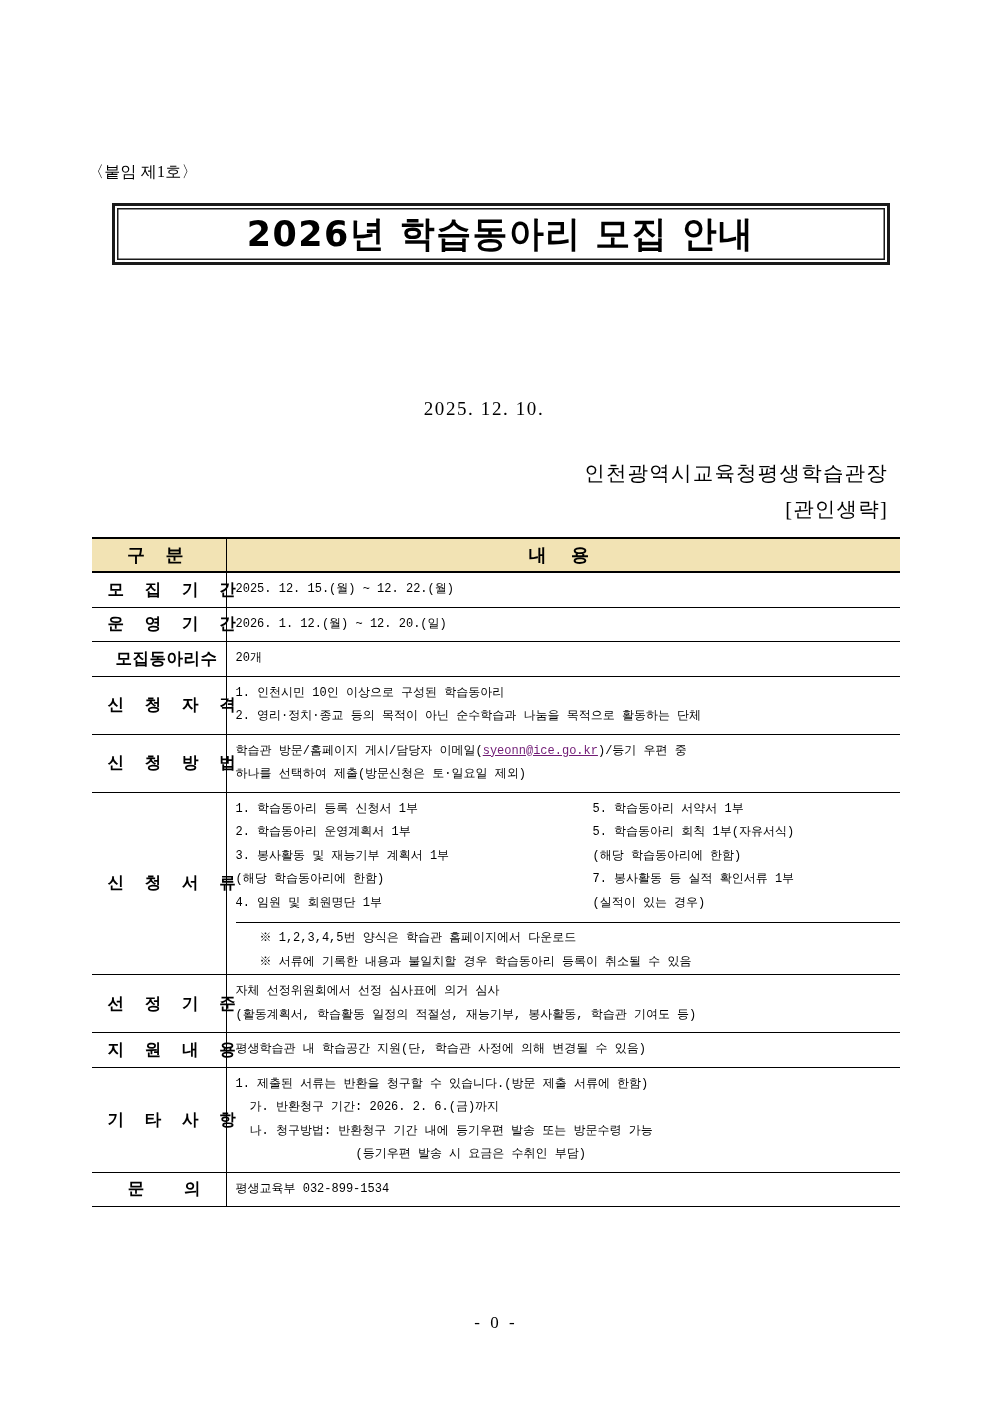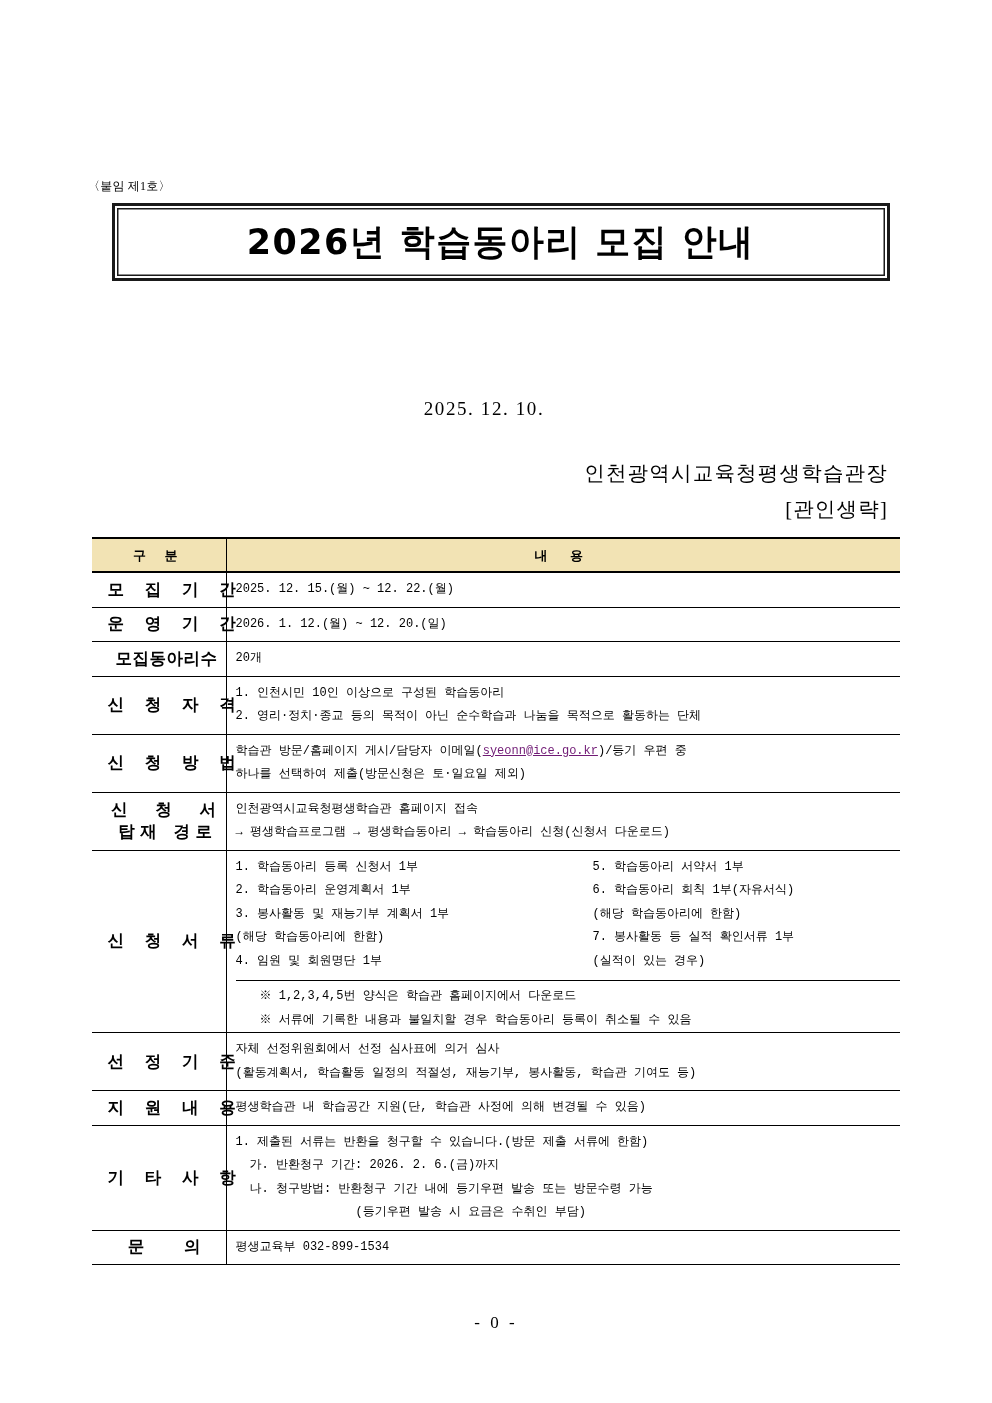--- a/index.html
+++ b/index.html
@@ -23,33 +23,33 @@
     width: 992px;
     height: 1403px;
     box-sizing: border-box;
     padding: 0;
   }
 
   
   .attach-label {
     position: absolute;
     left: 88px;
-    top: 178px;
-    font-size: 12px;
+    top: 162px;
+    font-size: 16px;
     letter-spacing: 0.2px;
     white-space: nowrap;
   }
 
   
   .title-box {
     position: absolute;
     left: 112px;
     top: 203px;
     width: 778px;
-    height: 78px;
+    height: 62px;
     border: 3px solid #1a1a1a;
     box-shadow: inset 0 0 0 2px #ffffff, inset 0 0 0 3.5px #1a1a1a;
     display: flex;
     align-items: center;
     justify-content: center;
     box-sizing: border-box;
   }
   .title-text {
     font-family: "DejaVu Sans", "Liberation Sans", sans-serif;
     font-size: 36px;
@@ -121,21 +121,21 @@
     background: #f2e3b4;
     border-top: 2.4px solid #000;
     border-bottom: 2.4px solid #000;
     height: 32px;
   }
   .info-table thead th.th-label {
     border-right: 1.2px solid #000;
   }
   .th-inner {
     font-family: "DejaVu Sans", "Liberation Sans", sans-serif;
-    font-size: 13px;
+    font-size: 18px;
     font-weight: 700;
     text-align: center;
     letter-spacing: 7px;
     text-indent: 7px;
   }
   .th-inner.wide { letter-spacing: 9px; text-indent: 9px; }
 
   td.label-cell {
     border-right: 1.2px solid #000;
     text-align: center;
@@ -276,47 +276,37 @@
       <tr>
         <td class="label-cell">
           <span class="lbl sp7">신 청 방 법</span>
         </td>
         <td class="value-cell">
           <span class="vline"><span>학습관 방문/홈페이지 게시/담당자 이메일(</span><a class="email-link" href="#">syeonn@ice.go.kr</a><span>)/등기 우편 중</span></span>
           <span class="vline">하나를 선택하여 제출(방문신청은 토·일요일 제외)</span>
         </td>
       </tr>
 
-      <tr>
-        <td class="label-cell">
-          <span class="lbl sp11">신 청 서</span>
-          <span class="lbl sp5">탑재 경로</span>
-        </td>
-        <td class="value-cell">
-          <span class="vline">인천광역시교육청평생학습관 홈페이지 접속</span>
-          <span class="vline">→ 평생학습프로그램 → 평생학습동아리 → 학습동아리 신청(신청서 다운로드)</span>
-        </td>
-      </tr>
 
       <tr>
         <td class="label-cell">
           <span class="lbl sp7">신 청 서 류</span>
         </td>
         <td class="value-cell docs-cell">
           <div class="docs-main doc-cols">
             <div class="doc-col-a">
               <span class="vline">1. 학습동아리 등록 신청서 1부</span>
               <span class="vline">2. 학습동아리 운영계획서 1부</span>
               <span class="vline">3. 봉사활동 및 재능기부 계획서 1부</span>
               <span class="vline">   (해당 학습동아리에 한함)</span>
               <span class="vline">4. 임원 및 회원명단 1부</span>
             </div>
             <div class="doc-col-b">
               <span class="vline">5. 학습동아리 서약서 1부</span>
-              <span class="vline">6. 학습동아리 회칙 1부(자유서식)</span>
+              <span class="vline">5. 학습동아리 회칙 1부(자유서식)</span>
               <span class="vline">   (해당 학습동아리에 한함)</span>
               <span class="vline">7. 봉사활동 등 실적 확인서류 1부</span>
               <span class="vline">   (실적이 있는 경우)</span>
             </div>
           </div>
           <div class="docs-sub">
             <span class="vline">※ 1,2,3,4,5번 양식은 학습관 홈페이지에서 다운로드</span>
             <span class="vline">※ 서류에 기록한 내용과 불일치할 경우 학습동아리 등록이 취소될 수 있음</span>
           </div>
         </td>

